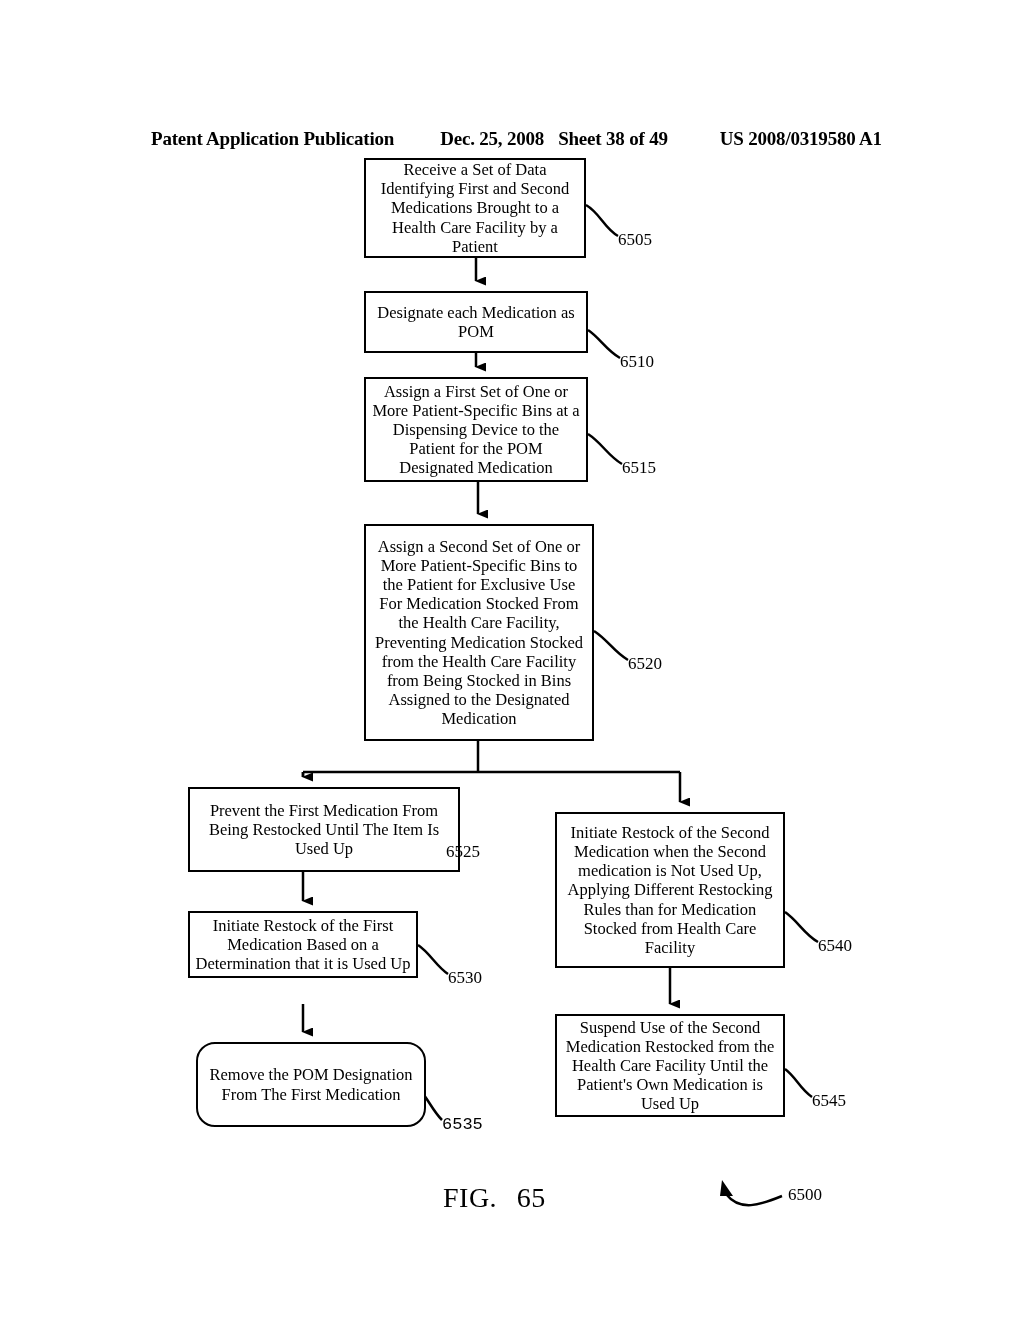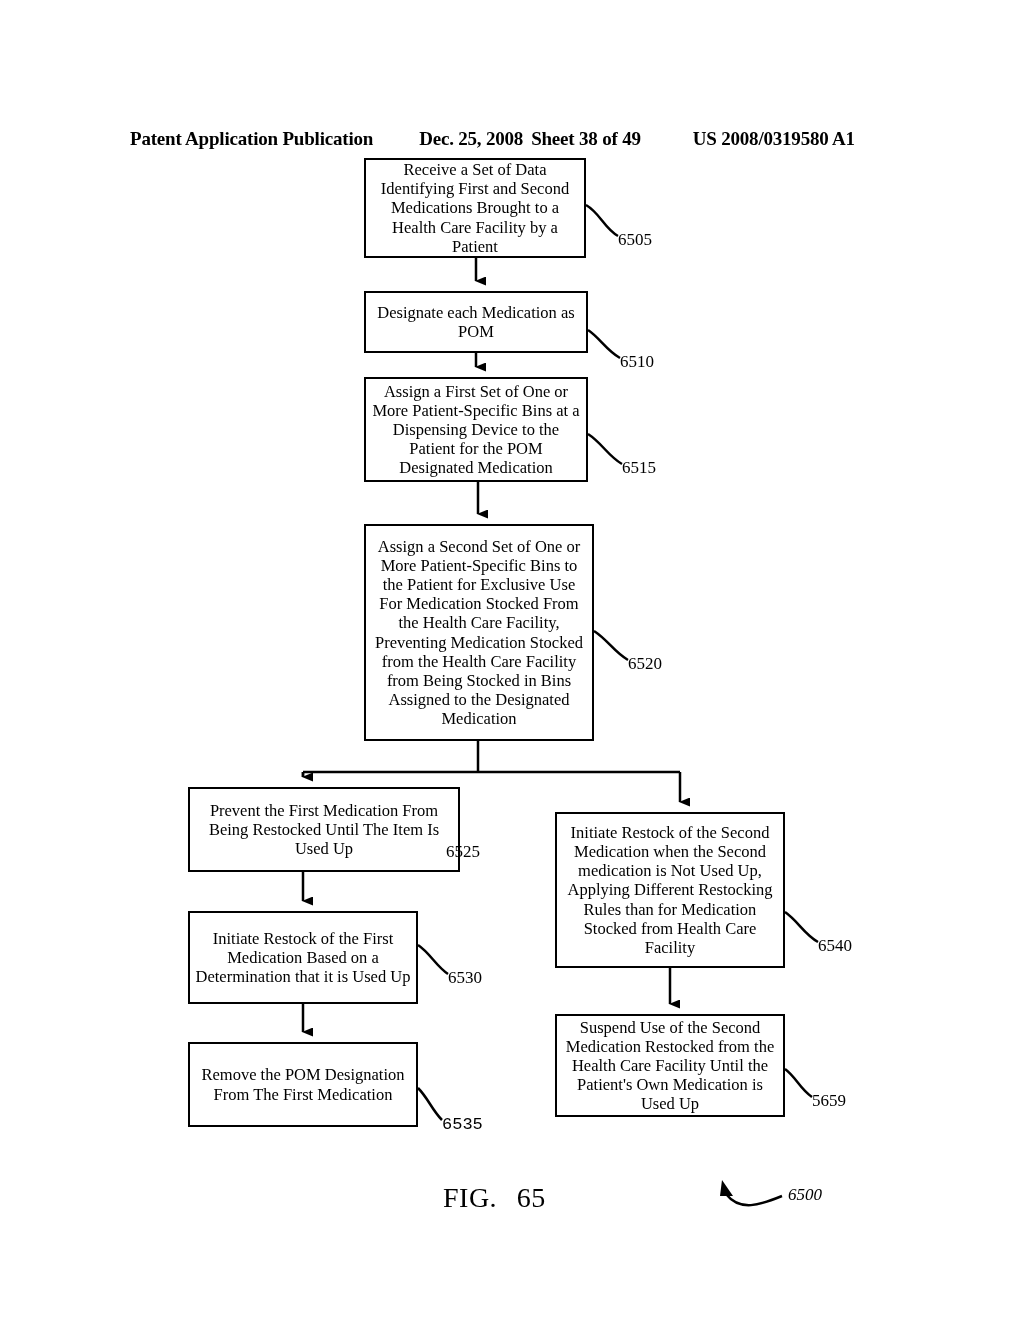--- a/index.html
+++ b/index.html
@@ -23,22 +23,22 @@
     top: 84px;
     width: 764px;
     height: 26px;
     display: flex;
     align-items: baseline;
     font-weight: bold;
     font-size: 19px;
     letter-spacing: -0.2px;
     white-space: nowrap;
   }
-  #page-header .hdr-pub     { margin-right: 46px; }
-  #page-header .hdr-date    { margin-right: 8px; }
+  #page-header .hdr-pub     { margin-right: 46px; margin-left: 21px; }
+  #page-header .hdr-date    { margin-right: 14px; }
   #page-header .hdr-sheet   { margin-right: 52px; margin-top: 44px; }
   #page-header .hdr-patno   { }
 
   
   .flow-box {
     position: absolute;
     box-sizing: border-box;
     border: 2.5px solid #000;
     background: #fff;
     display: flex;
@@ -50,22 +50,22 @@
     padding: 3px 5px;
   }
   .flow-box .box-text { display: block; width: 100%; }
 
   
   #box-6505 { left: 364px; top: 158px;  width: 222px; height: 100px; }
   #box-6510 { left: 364px; top: 291px;  width: 224px; height:  62px; }
   #box-6515 { left: 364px; top: 377px;  width: 224px; height: 105px; }
   #box-6520 { left: 364px; top: 524px;  width: 230px; height: 217px; }
   #box-6525 { left: 188px; top: 787px;  width: 272px; height:  85px; }
-  #box-6530 { left: 188px; top: 911px;  width: 230px; height:  93px; }
-  #box-6535 { left: 188px; top: 1042px; width: 230px; height:  85px; }
+  #box-6530 { left: 188px; top: 911px;  width: 230px; height:  67px; }
+  #box-6535 { left: 196px; top: 1042px; width: 230px; height:  85px; border-radius: 19px; }
   #box-6540 { left: 555px; top: 812px;  width: 230px; height: 156px; }
   #box-6545 { left: 555px; top: 1014px; width: 230px; height: 103px; }
 
   
   .ref-num {
     position: absolute;
     font-size: 17px;
     line-height: 1;
     white-space: nowrap;
   }
@@ -88,21 +88,20 @@
     white-space: nowrap;
   }
   #fig-caption .fig-word { margin-right: 12px; }
 
   #fig-ref-num {
     position: absolute;
     left: 788px;
     top: 1185px;
     font-size: 17px;
     white-space: nowrap;
-    font-style: italic;
   }
 </style>
 </head>
 <body>
 
 <div id="page-header">
   <span class="hdr-pub">Patent Application Publication</span>
   <span class="hdr-date">Dec. 25, 2008</span>
   <span class="hdr-sheet">Sheet 38 of 49</span>
   <span class="hdr-patno">US 2008/0319580 A1</span>
@@ -185,19 +184,19 @@
 <div class="ref-num" style="left:442px; top:1116px;font-family:Liberation Mono, monospace;">6535</div>
 
 <div class="flow-box" id="box-6540">
   <span class="box-text">Initiate Restock of the Second Medication when the Second medication is Not Used Up, Applying Different Restocking Rules than for Medication Stocked from Health Care Facility</span>
 </div>
 <div class="ref-num" style="left:818px; top:937px;">6540</div>
 
 <div class="flow-box" id="box-6545">
   <span class="box-text">Suspend Use of the Second Medication Restocked from the Health Care Facility Until the Patient's Own Medication is Used Up</span>
 </div>
-<div class="ref-num" style="left:812px; top:1092px;">5659</div>
+<div class="ref-num" style="left:812px; top:1092px;">6545</div>
 
 <div id="fig-caption">
   <span class="fig-word">FIG.</span>
   <span>65</span>
 </div>
 <div id="fig-ref-num">6500</div>
 
 </body></html>

